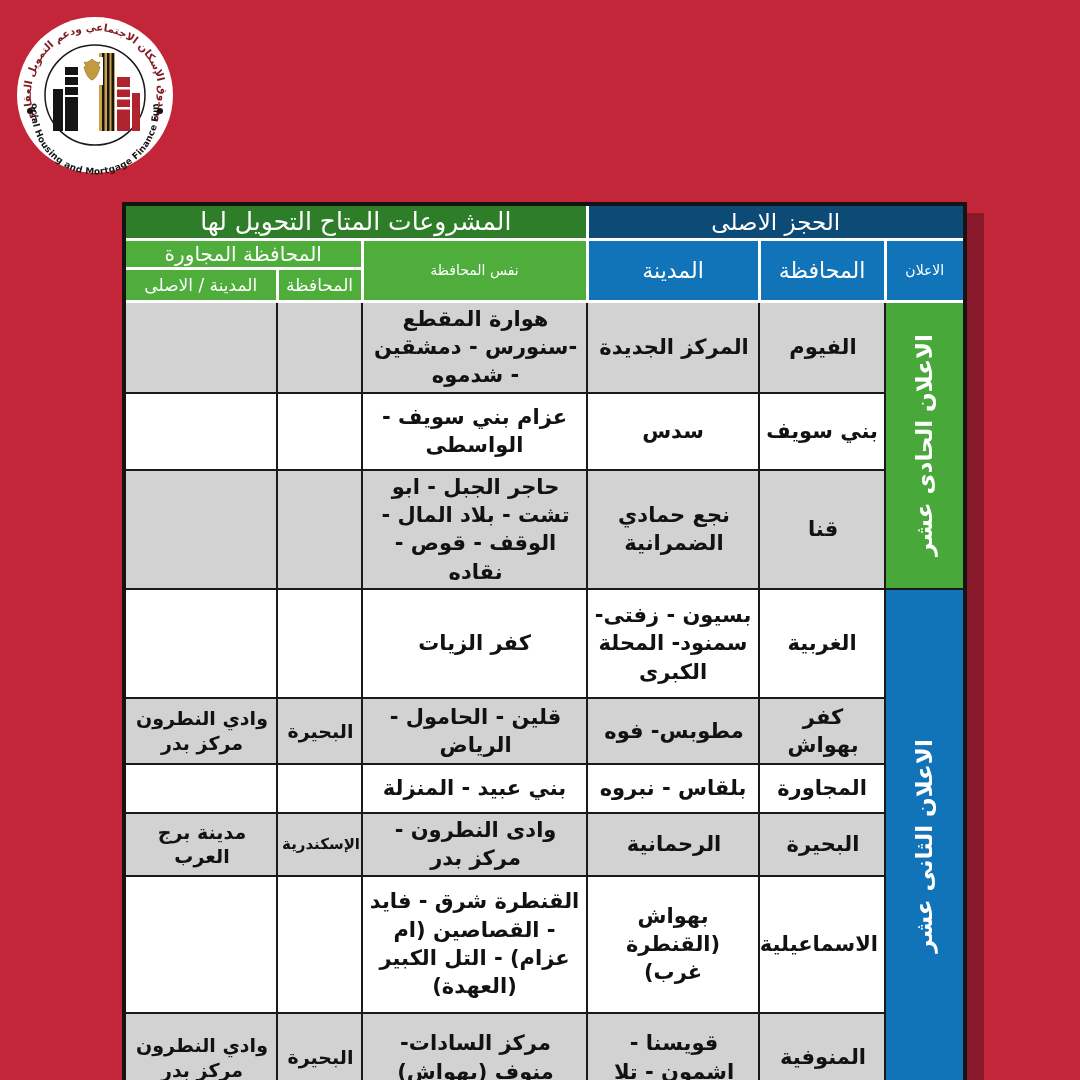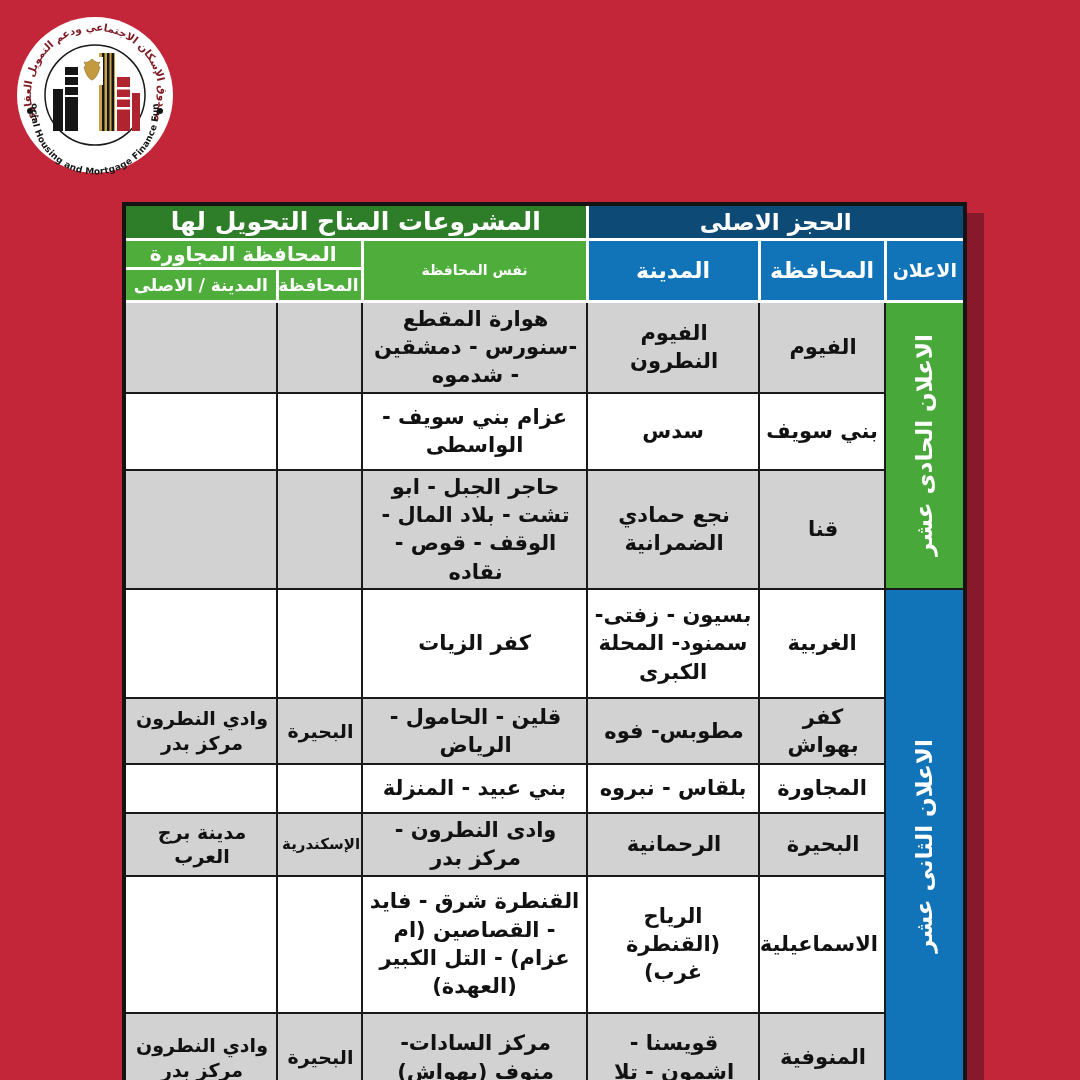--- a/index.html
+++ b/index.html
@@ -17,32 +17,32 @@
   
   .table-wrap{
     position:absolute;top:202px;left:122px;
     box-shadow:17px 11px 0 #87192a;
   }
   table{
     border-collapse:collapse;table-layout:fixed;background:#fff;
     border:4px solid #141414;width:841px;
   }
   thead th{
-    border:3px solid #ffffff;color:#fff;font-weight:bold;
+    border:3px solid #ffffff;color:#fff;font-weight:normal;
     text-align:center;vertical-align:middle;padding:1px 2px;
   }
   tr.h1{height:35px;}
   tr.h2{height:25px;}
   tr.h3{height:33px;}
   .h-dblue {background:#0d4a76;font-size:23px;}
   .h-dgreen{background:#2e7d28;font-size:25px;}
   .h-blue  {background:#1173b8;font-size:22px;}
   .h-green {background:#4ead3b;font-size:14px;}
   .h-green-sub{background:#4ead3b;font-size:17px;}
-  th.col-ann{font-size:19px;}
+  th.col-ann{font-size:14px;}
 
   tbody td{
     border:2px solid #1a1a1a;text-align:center;vertical-align:middle;
     font-weight:bold;color:#121212;font-size:21px;padding:2px 6px;
     line-height:1.35;
   }
   tr.shade-gray td{background:#d2d2d2;padding-left:8px;}
   tr.shade-white td{background:#ffffff;}
 
   tr.r1{height:80px;} tr.r2{height:77px;} tr.r3{height:101px;}
@@ -128,21 +128,21 @@
       <th class="h-green-sub">المدينة / الاصلى</th>
     </tr>
   </thead>
   <tbody>
 
     <tr class="shade-gray r1">
       <td rowspan="3" class="ann ann-green">
         <div class="rot">الاعلان الحادى عشر</div>
       </td>
       <td>الفيوم</td>
-      <td>الفيوم النطرون</td>
+      <td>المركز الجديدة</td>
       <td>هوارة المقطع -سنورس - دمشقين - شدموه</td>
       <td class="c-ngov"></td>
       <td class="c-ncity"></td>
     </tr>
     <tr class="shade-white r2">
       <td>بني سويف</td>
       <td>سدس</td>
       <td>عزام بني سويف - الواسطى</td>
       <td class="c-ngov"></td>
       <td class="c-ncity"></td>
@@ -181,21 +181,21 @@
     </tr>
     <tr class="shade-gray r7">
       <td>البحيرة</td>
       <td>الرحمانية</td>
       <td>وادى النطرون - مركز بدر</td>
       <td class="c-ngov fit-small">الإسكندرية</td>
       <td class="c-ncity">مدينة برج العرب</td>
     </tr>
     <tr class="shade-white r8">
       <td>الاسماعيلية</td>
-      <td>الرياح (القنطرة غرب)</td>
+      <td>بهواش (القنطرة غرب)</td>
       <td>القنطرة شرق - فايد - القصاصين (ام عزام) - التل الكبير (العهدة)</td>
       <td class="c-ngov"></td>
       <td class="c-ncity"></td>
     </tr>
     <tr class="shade-gray r9">
       <td>المنوفية</td>
       <td>قويسنا - اشمون - تلا</td>
       <td>مركز السادات- منوف (بهواش)</td>
       <td class="c-ngov">البحيرة</td>
       <td class="c-ncity">وادي النطرون مركز بدر</td>

